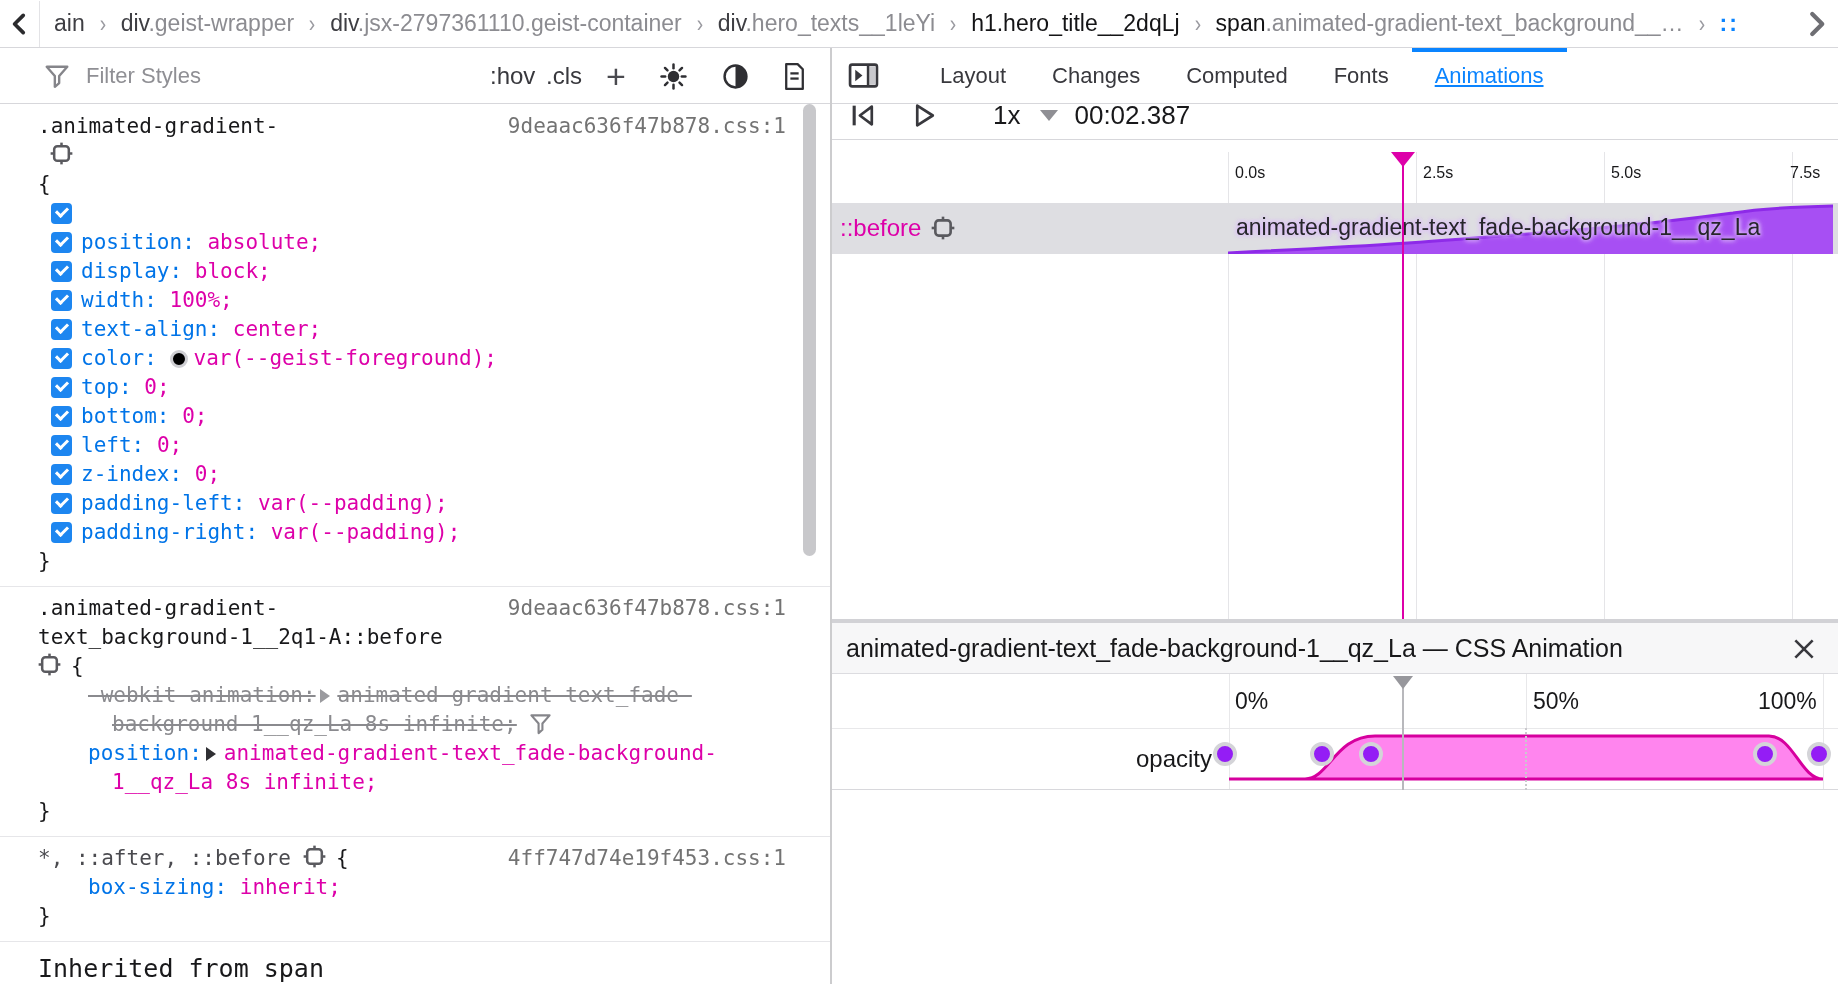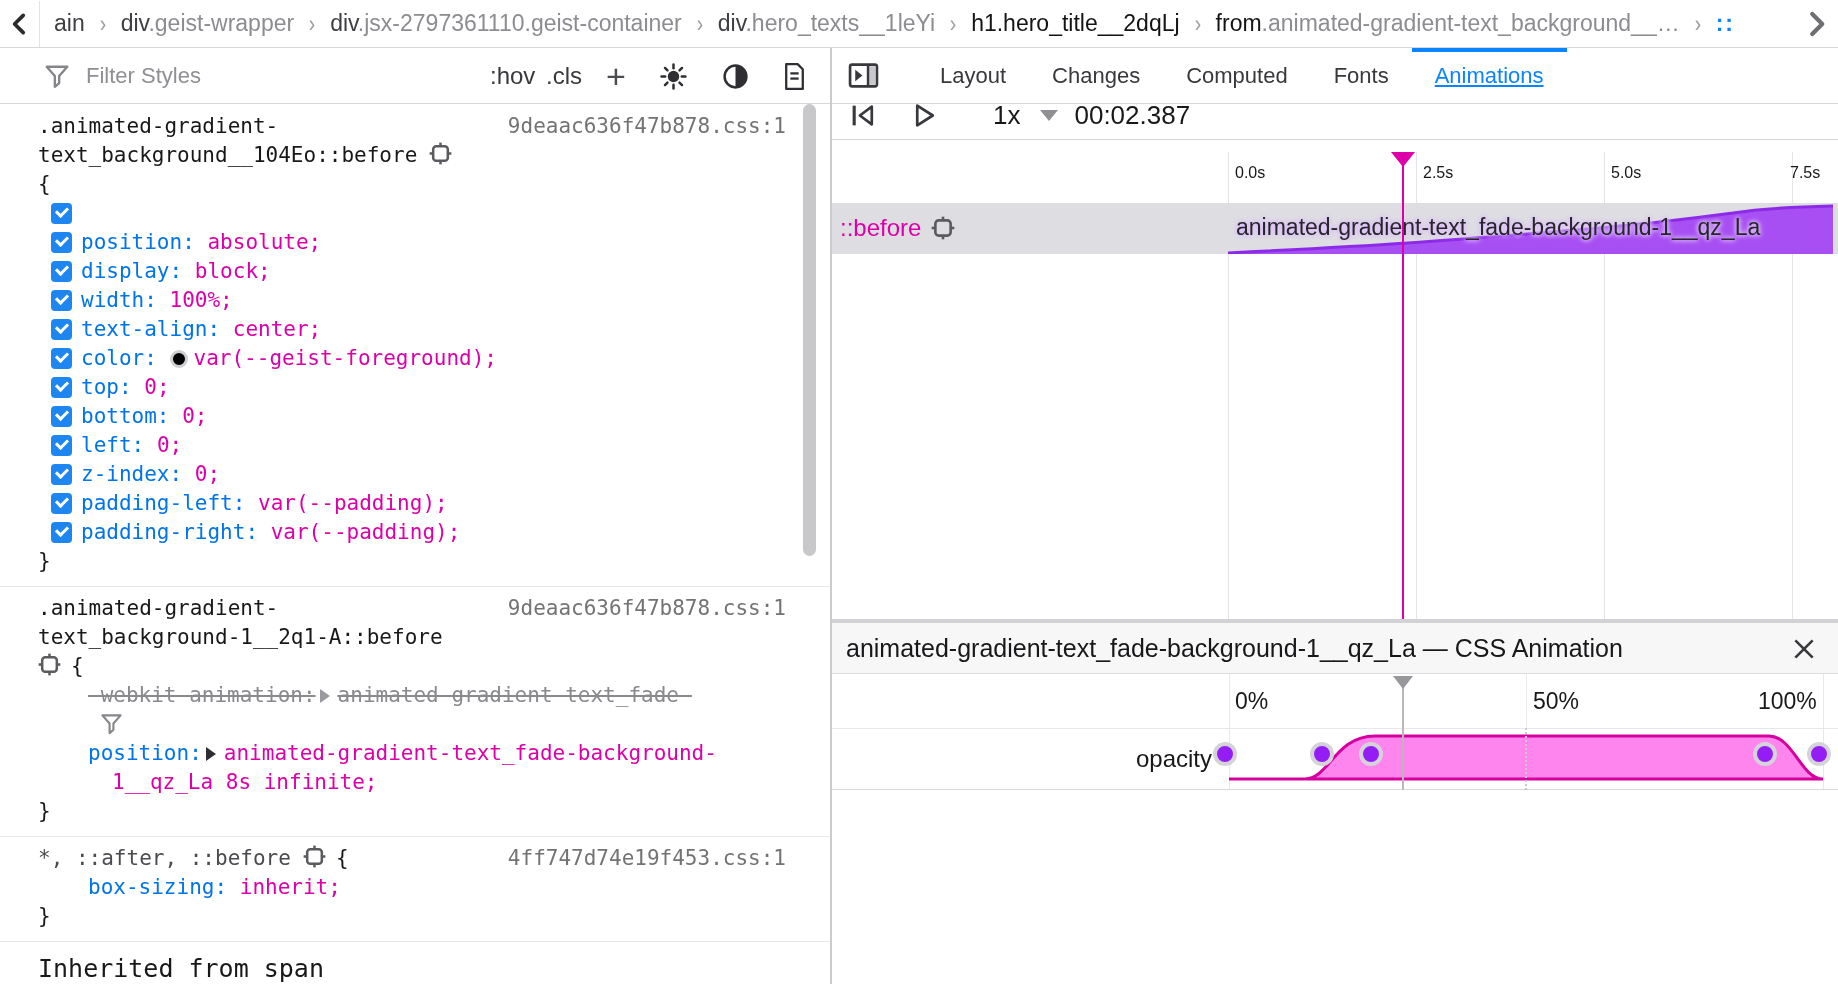--- a/index.html
+++ b/index.html
@@ -193,21 +193,21 @@
       <span class="crumb"><span class="tag">ain</span></span>
       <span class="crumb-sep">›</span>
       <span class="crumb"><span class="tag">div</span><span class="cls">.geist-wrapper</span></span>
       <span class="crumb-sep">›</span>
       <span class="crumb"><span class="tag">div</span><span class="cls">.jsx-2797361110.geist-container</span></span>
       <span class="crumb-sep">›</span>
       <span class="crumb"><span class="tag">div</span><span class="cls">.hero_texts__1leYi</span></span>
       <span class="crumb-sep">›</span>
       <span class="crumb em em-cls"><span class="tag">h1</span><span class="cls">.hero_title__2dqLj</span></span>
       <span class="crumb-sep">›</span>
-      <span class="crumb em"><span class="tag">from</span><span class="cls">.animated-gradient-text_background__…</span></span>
+      <span class="crumb em"><span class="tag">span</span><span class="cls">.animated-gradient-text_background__…</span></span>
       <span class="crumb-sep">›</span>
       <span class="crumb crumb-pseudo">::</span>
     </div>
     <div class="crumb-navbtn right">
       <svg class="svgicon" width="30" height="30">
           <use href="#i-chevron-right"></use>
         </svg>
     </div>
   </div>
 
@@ -238,21 +238,21 @@
           </svg>
         </span>
     </div>
 
     <div id="rules" class="mono">
 
       <div class="rule">
         <div class="rule-head">
           <div class="sel">
             <span>.animated-gradient-</span><br>
-            <span>text_background__104Eo::before</span><svg class="svgicon icon-target" style="display:inline-block;vertical-align:-3px" width="23" height="23">
+            <svg class="svgicon icon-target" style="display:inline-block;vertical-align:-3px" width="23" height="23">
                 <use href="#i-target"></use>
               </svg>
           </div>
           <div class="src-link">9deaac636f47b878.css:1</div>
         </div>
         <div class="brace">{</div>
         <div class="prop">
             <span class="checkbox"></span>
           </div>
         <div class="prop">
@@ -308,21 +308,21 @@
             <span>.animated-gradient-</span><br>
             <span>text_background-1__2q1-A::before</span>
           </div>
           <div class="src-link">9deaac636f47b878.css:1</div>
         </div>
         <div class="brace"><svg class="svgicon" style="display:inline-block;vertical-align:-3px;margin-right:10px" width="23" height="23">
               <use href="#i-target"></use>
             </svg><span>{</span></div>
         <div class="prop2 struck">
           <span>-webkit-animation</span>:<span class="twisty gray"></span><span class="pval">animated-gradient-text_fade-</span><br>
-          <svg class="svgicon funnel-inline" style="display:inline-block;text-decoration:none" width="23" height="23">
+          <span class="wrapline"><span class="pval">background-1__qz_La 8s infinite;</span></span><svg class="svgicon funnel-inline" style="display:inline-block;text-decoration:none" width="23" height="23">
               <use href="#i-funnel"></use>
             </svg>
         </div>
         <div class="prop2">
           <span>position</span>:<span class="twisty"></span><span class="pval">animated-gradient-text_fade-background-</span><br>
           <span class="wrapline"><span class="pval">1__qz_La 8s infinite;</span></span>
         </div>
         <div class="brace">}</div>
       </div>
 

